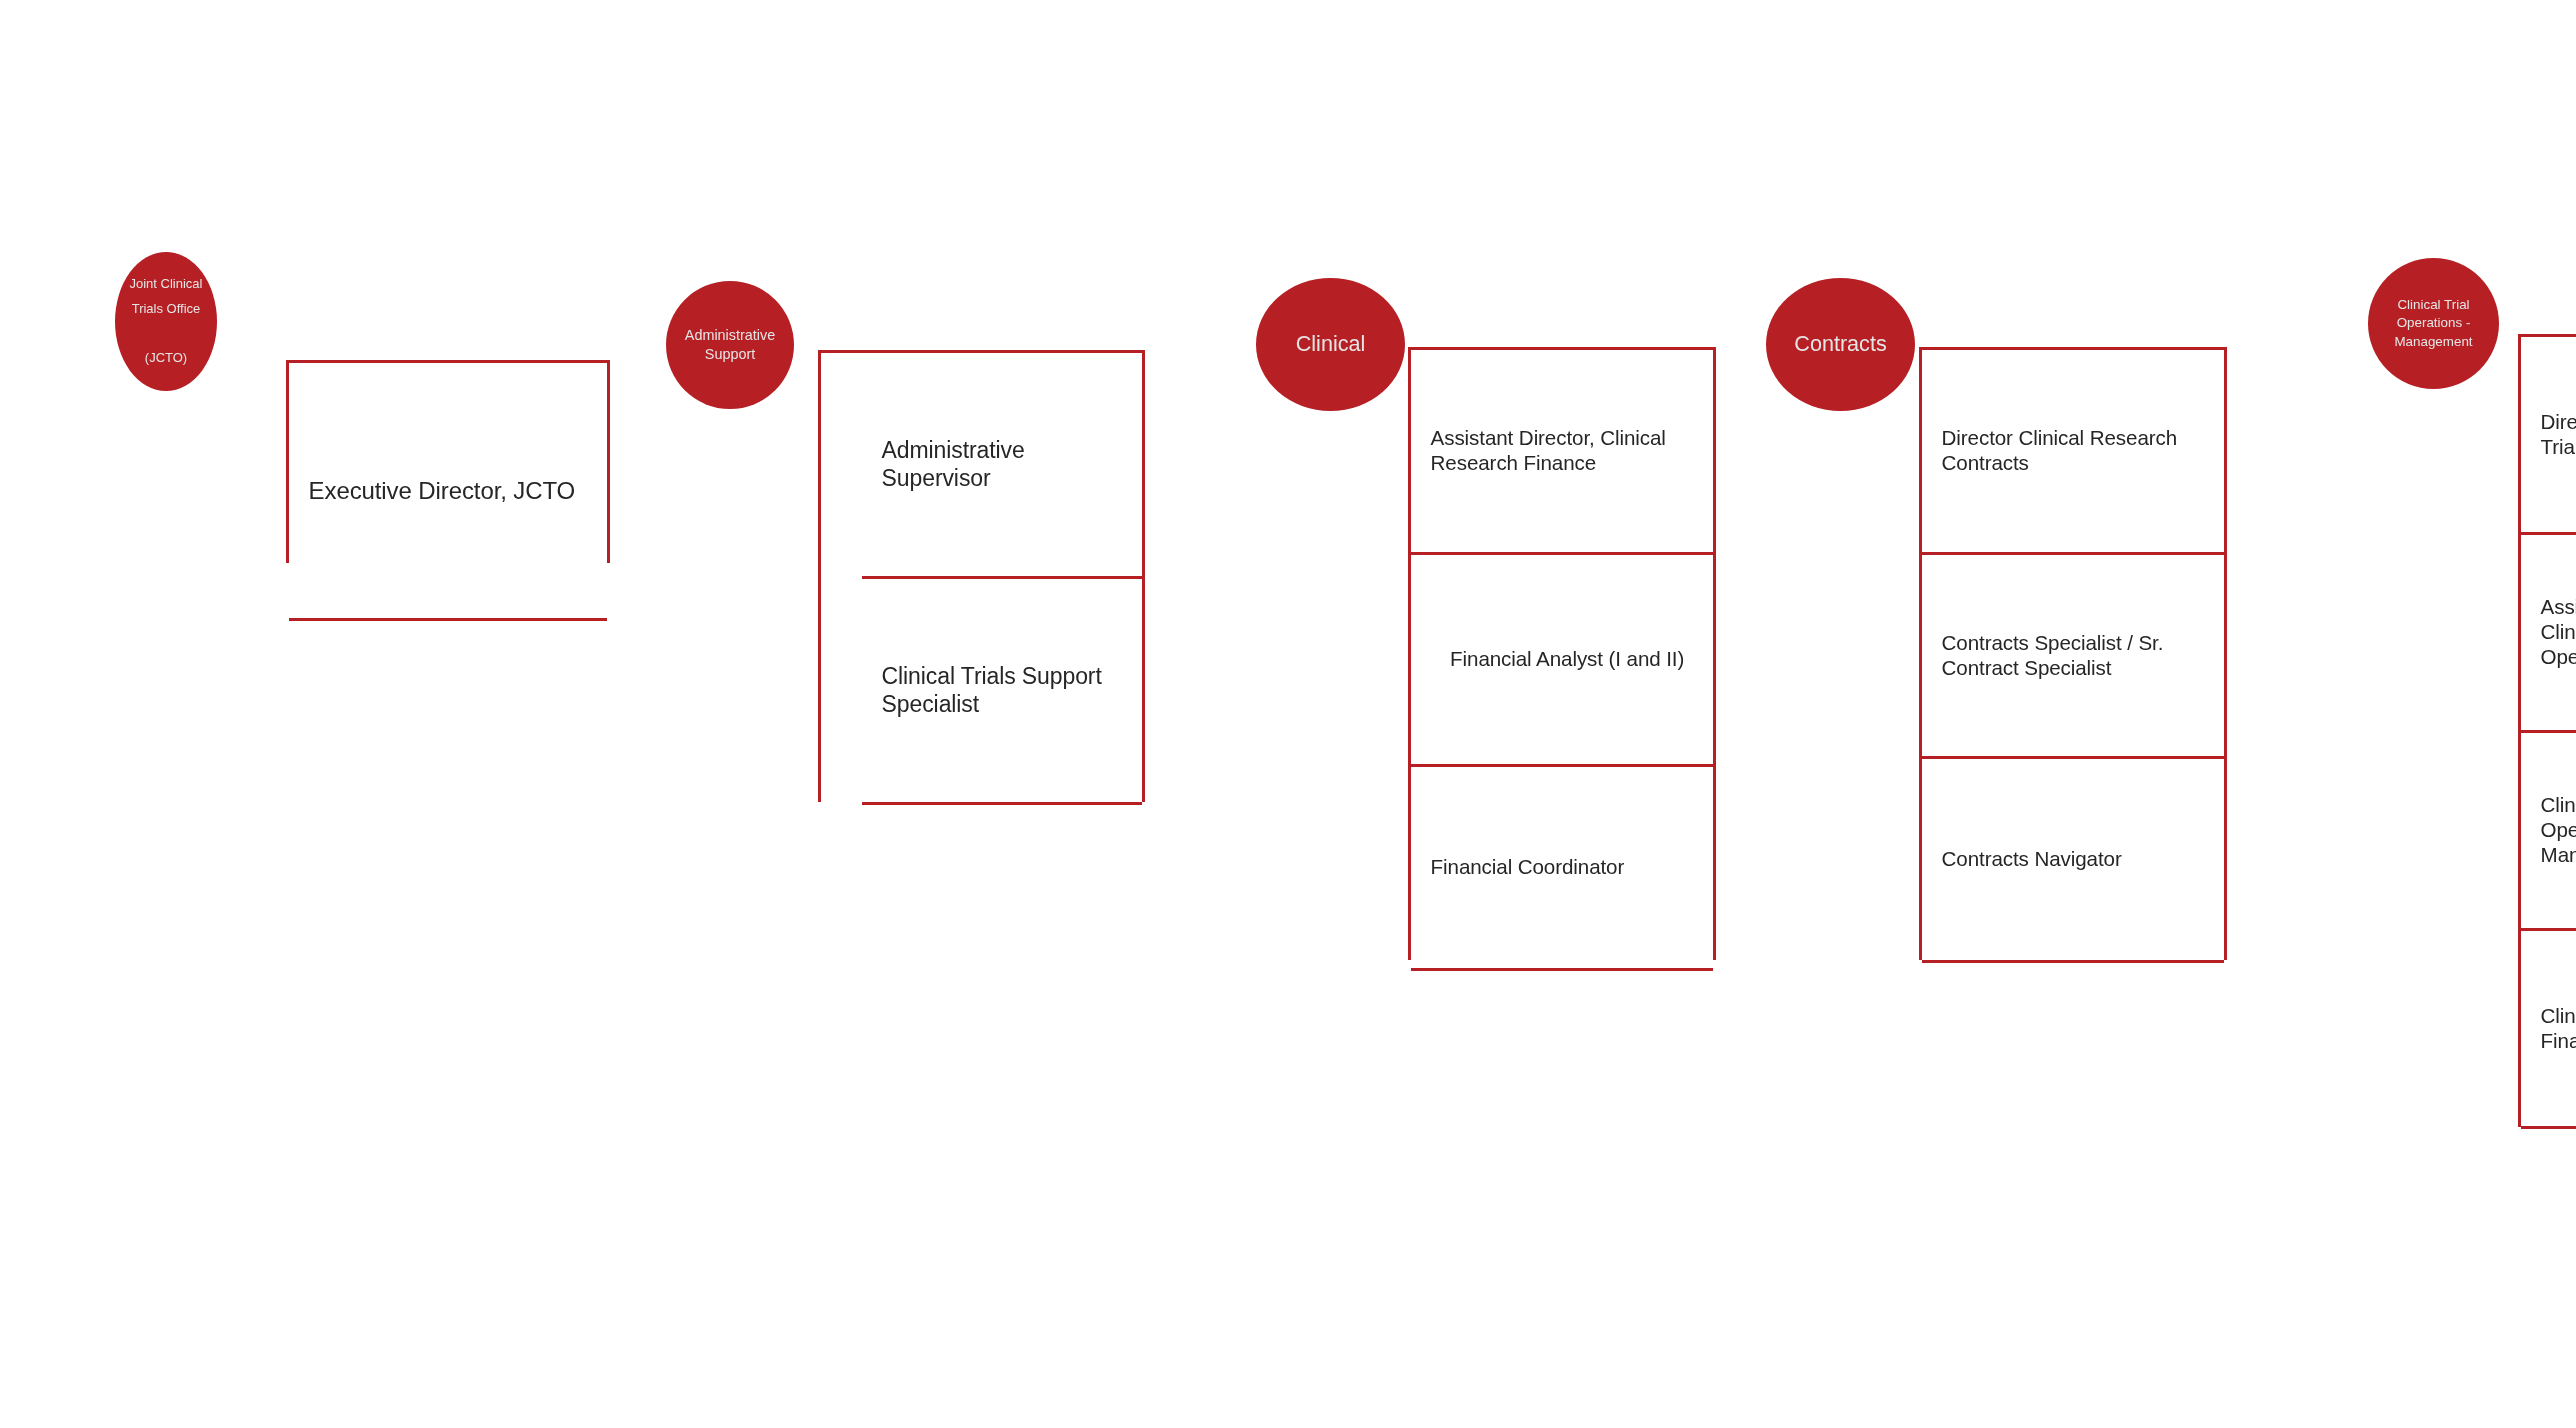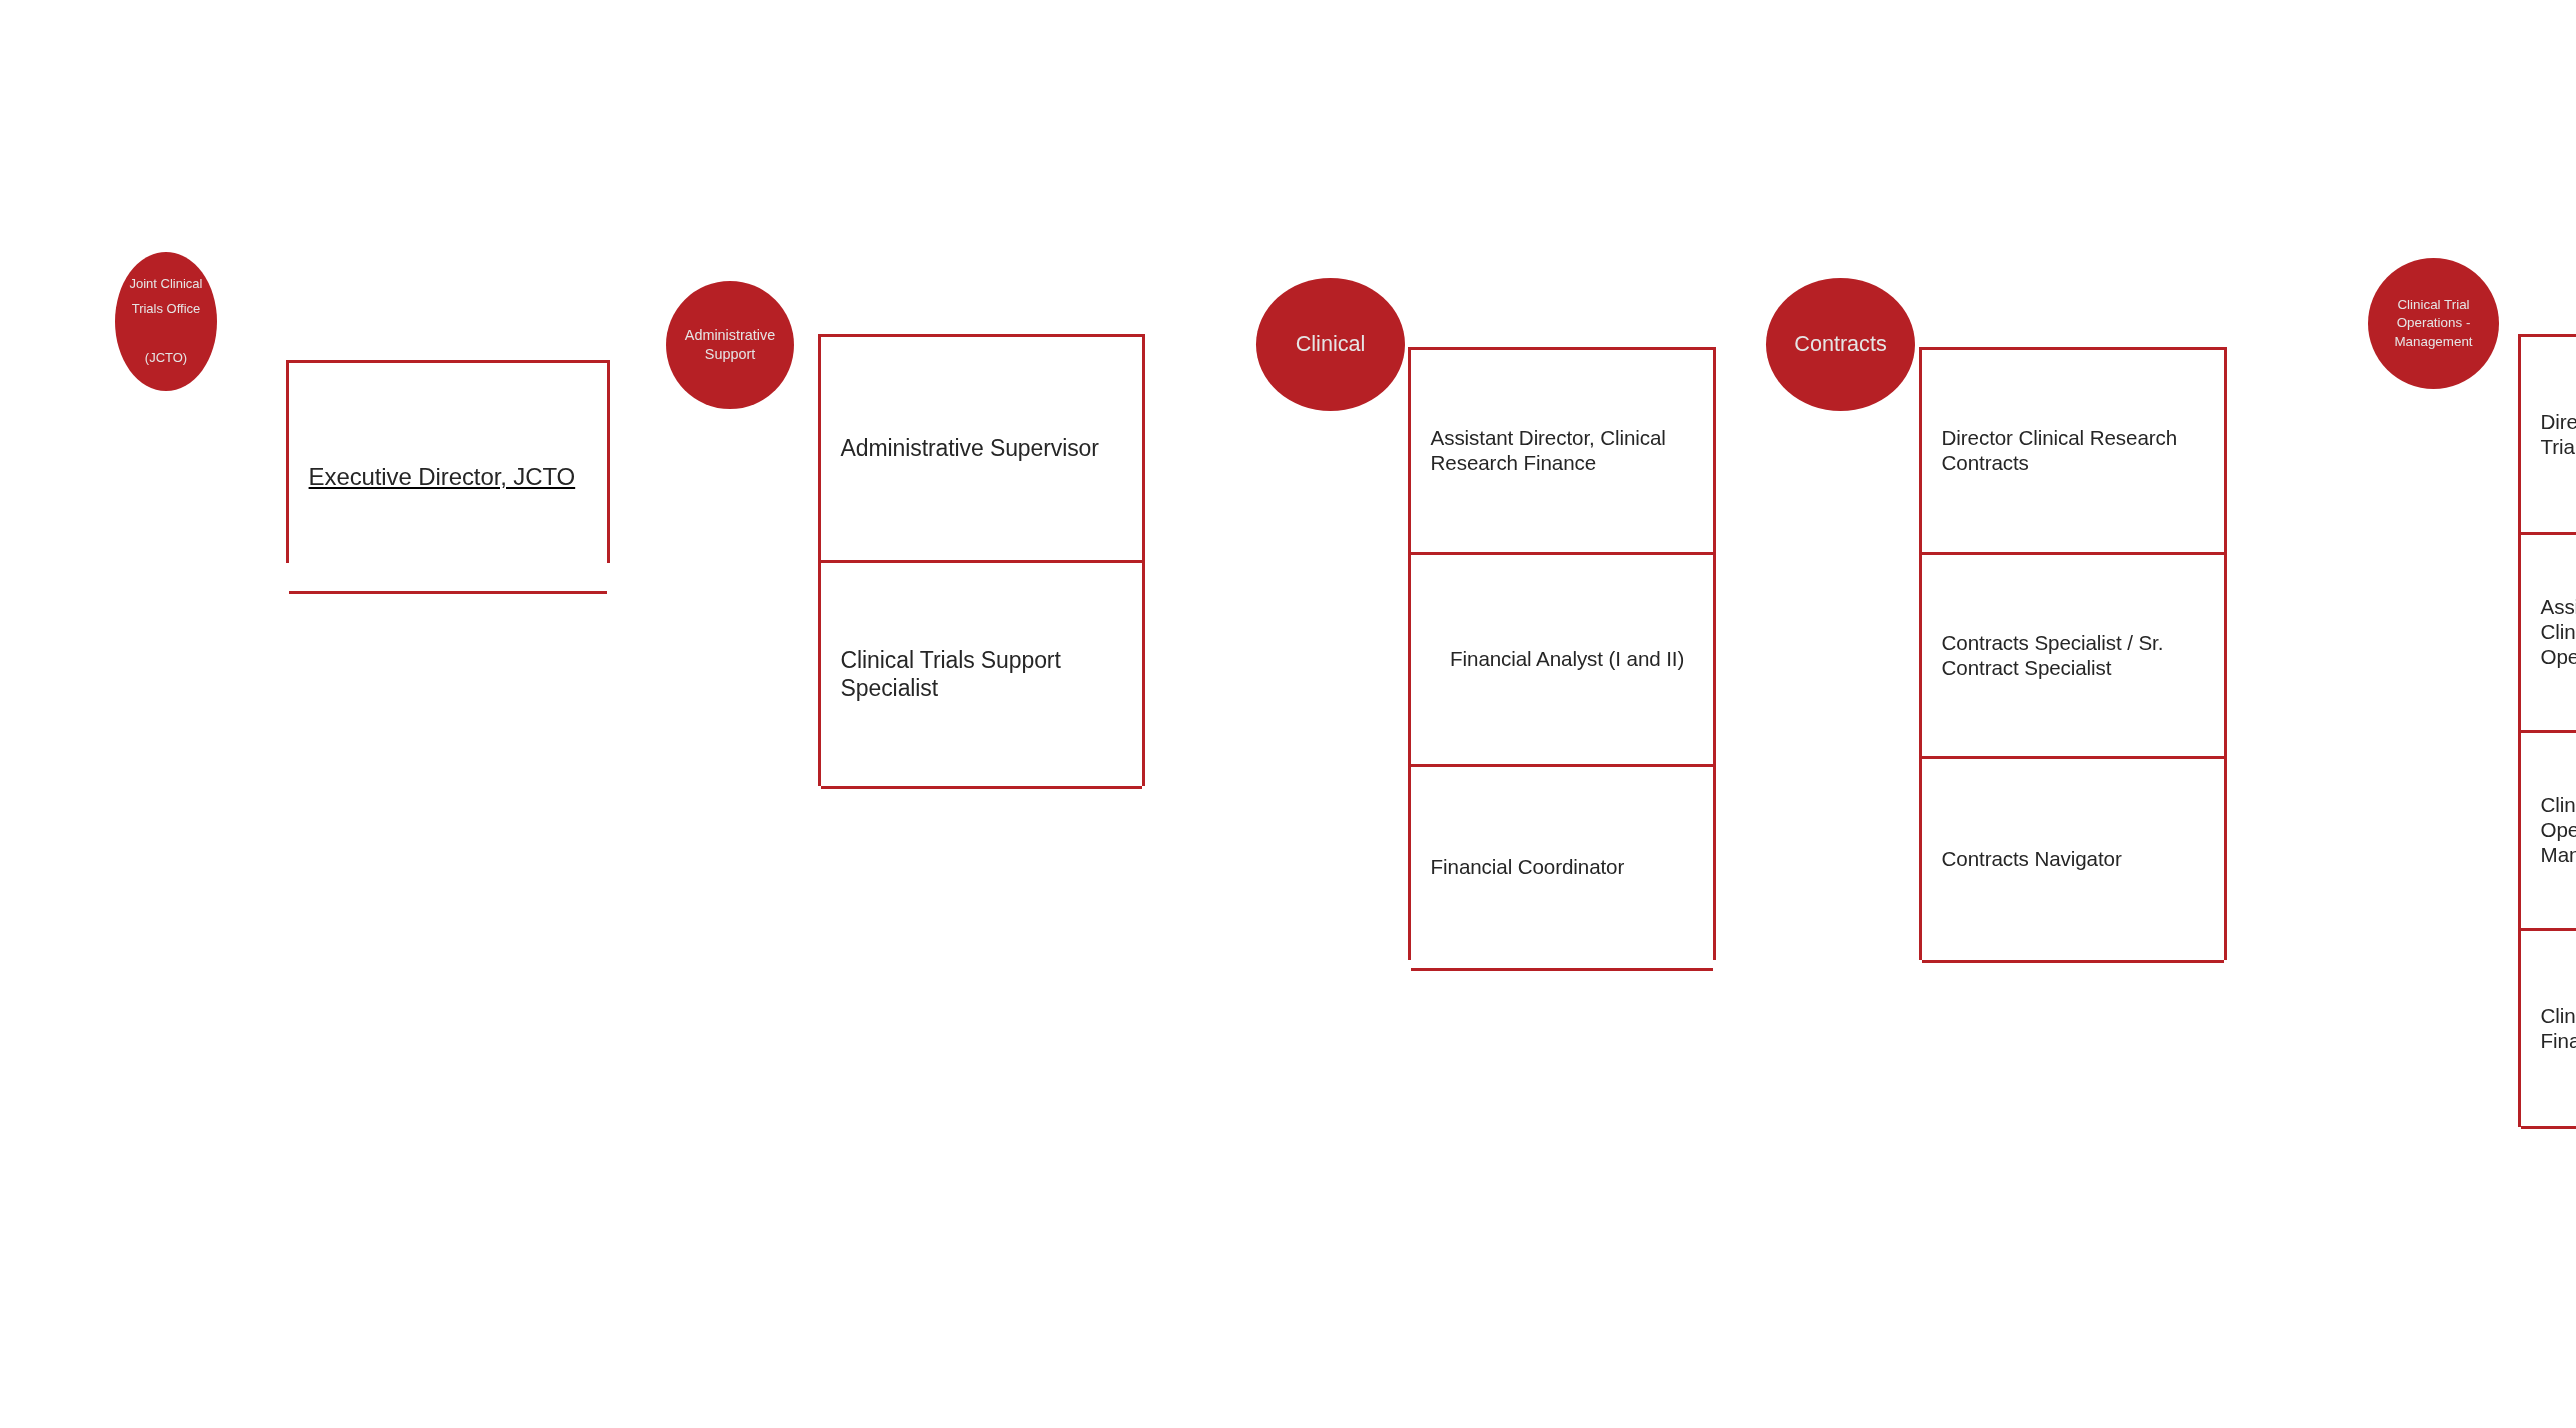--- a/index.html
+++ b/index.html
@@ -75,33 +75,33 @@
     line-height: 1.32;
   }
 </style>
 </head>
 <body>
 
 <div id="canvas">
 
   <div class="group">
     <div class="box-stack" style="left:286px; top:360px; width:324px; height:203px;">
-      <div class="box" style="height:231px;text-decoration:underline;">
+      <div class="box" style="height:258px;">
         <span class="box-label" style="font-size:24px;">Executive Director, JCTO</span>
       </div>
     </div>
     <div class="node small" style="left:115px; top:252px; width:102px; height:139px;">
       <span class="node-label" style="white-space:pre-line; font-size:13px; line-height:1.9;">Joint Clinical Trials Office
 
 (JCTO)</span>
     </div>
   </div>
 
   <div class="group">
-    <div class="box-stack" style="left:818px; top:334px; width:327px; height:452px;">
+    <div class="box-stack" style="left:818px; top:350px; width:327px; height:452px;padding-left:41px;">
       <div class="box" style="height:226px;">
         <span class="box-label" style="font-size:23px;">Administrative Supervisor</span>
       </div>
       <div class="box" style="height:226px;">
         <span class="box-label" style="font-size:23px;">Clinical Trials Support Specialist</span>
       </div>
     </div>
     <div class="node mid" style="left:666px; top:281px; width:128px; height:128px;">
       <span class="node-label" style="font-size:14.4px; line-height:1.35;">Administrative Support</span>
     </div>

